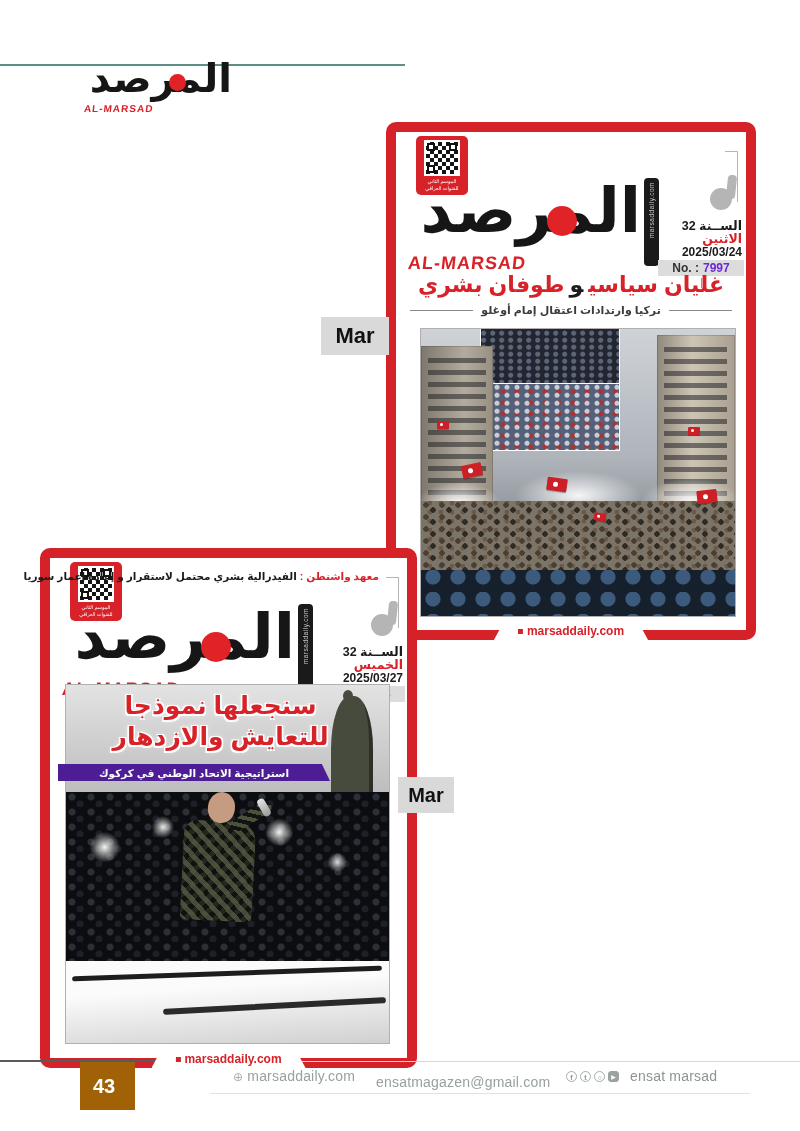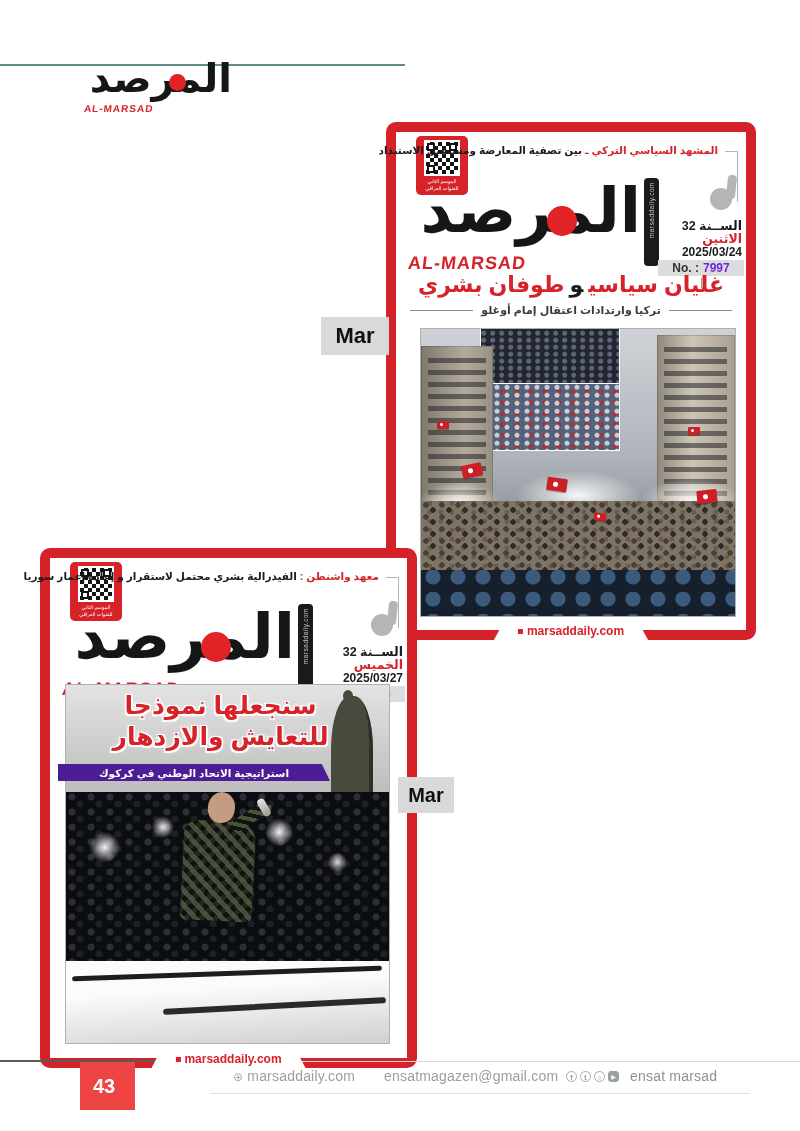--- a/index.html
+++ b/index.html
@@ -139,24 +139,24 @@
       display:flex;align-items:center;justify-content:center;}
   .bi1{left:140px;top:315px;width:176px;height:40px;font-size:25px;}
   .bm1{left:321px;top:317px;width:68px;height:38px;font-size:22px;}
   .bm2{left:398px;top:777px;width:56px;height:36px;font-size:20px;}
   .bi2{left:457px;top:775px;width:200px;height:39px;font-size:25px;}
 
   
   .f-line{position:absolute;left:0;top:1061px;width:800px;height:1px;background:#d8d8d8;}
   .f-line-dark{position:absolute;left:0;top:1060px;width:170px;height:2px;background:#5a5a5a;}
   .f-underline{position:absolute;left:210px;top:1093px;width:540px;height:1px;background:#e2e2e2;}
-  .f-page{position:absolute;left:80px;top:1062px;width:55px;height:48px;background:#ef4444;color:#fff;
+  .f-page{position:absolute;left:80px;top:1062px;width:55px;height:48px;background:#a16207;color:#fff;
       font-size:20px;font-weight:bold;display:flex;align-items:center;padding-left:13px;box-sizing:border-box;}
   .f-item{position:absolute;top:1068px;color:#98a0a0;font-size:14px;letter-spacing:.2px;}
-  .f-site{left:233px;} .f-mail{left:384px;} .f-handle{left:630px;color:#8b9494;}
+  .f-site{left:233px;} .f-mail{left:376px;margin-top:6px;} .f-handle{left:630px;color:#8b9494;}
   .f-globe{display:inline-block;color:#a8b0b0;font-size:12px;margin-right:4px;}
   .f-social{position:absolute;left:566px;top:1071px;display:flex;gap:3px;align-items:center;}
   .f-ic{width:11px;height:11px;border:1px solid #a5adad;border-radius:50%;color:#8b9494;font-size:7px;line-height:11px;
       text-align:center;box-sizing:border-box;font-weight:bold;}
   .f-ic.yt{border-radius:3px;background:#9aa2a2;color:#fff;border-color:#9aa2a2;font-size:6px;}
 </style>
 </head>
 <body>
 
 <div class="page">
@@ -172,24 +172,20 @@
     <div class="qr">
       <div class="qr-img">
         <span class="qr-f a"></span>
           <span class="qr-f b"></span>
           <span class="qr-f c"></span>
       </div>
       <div class="qr-cap">
         <div>الموسم الثاني</div>
         <div>للقنوات العراقي</div>
       </div>
-    </div>
-    <div class="strip">
-      <span class="hl">المشهد السياسي التركي ـ</span>
-      <span>بين تصفية المعارضة ومستقبل الاستبداد</span>
     </div>
     <div class="strip-brk"></div>
 
     <div class="brand brand-big" style="top:48px;left:10px;">
       <span class="ar">المرصد</span>
       <span class="dot"></span>
       <span class="latin">AL-MARSAD</span>
       <span class="vbar">
         <span class="vsite">marsaddaily.com</span>
       </span>

